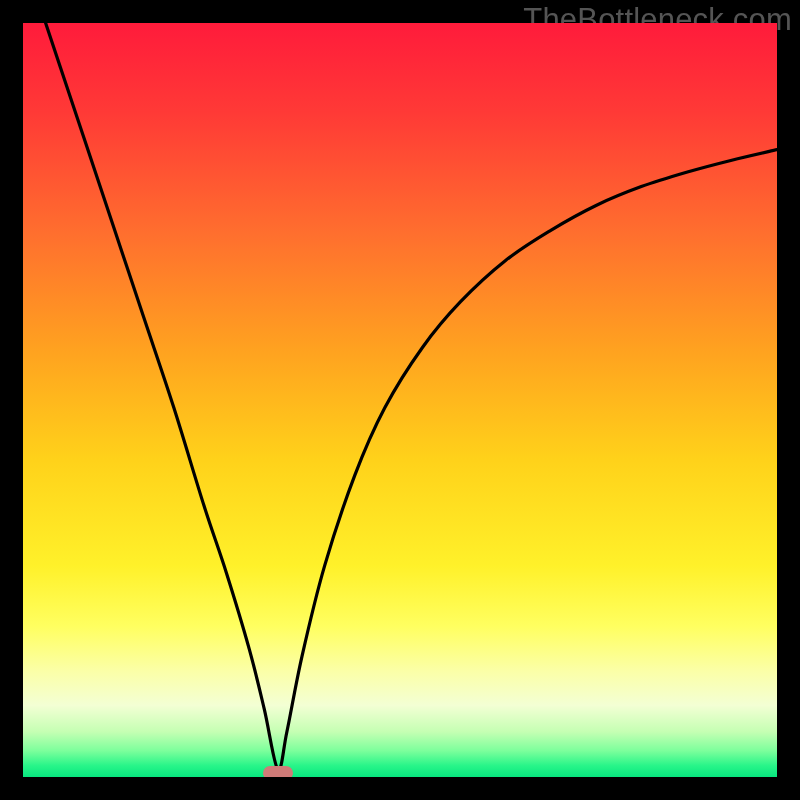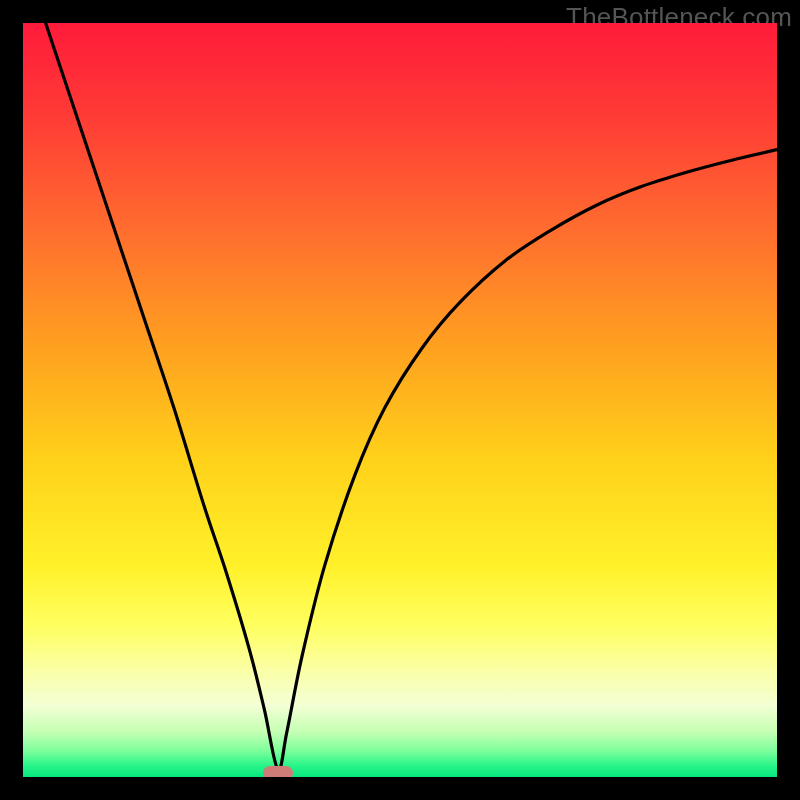--- a/index.html
+++ b/index.html
@@ -39,21 +39,21 @@
     left: 0;
     top: 0;
     width: 754px;
     height: 754px;
   }
   .watermark {
     position: absolute;
     top: 2px;
     right: 8px;
     color: #555;
-    font-size: 26px;
+    font-size: 31px;
     font-weight: 500;
     letter-spacing: 0.2px;
     user-select: none;
     margin-left: 32px;
   }
   .marker {
     position: absolute;
     width: 30px;
     height: 14px;
     background: #cf7b78;

